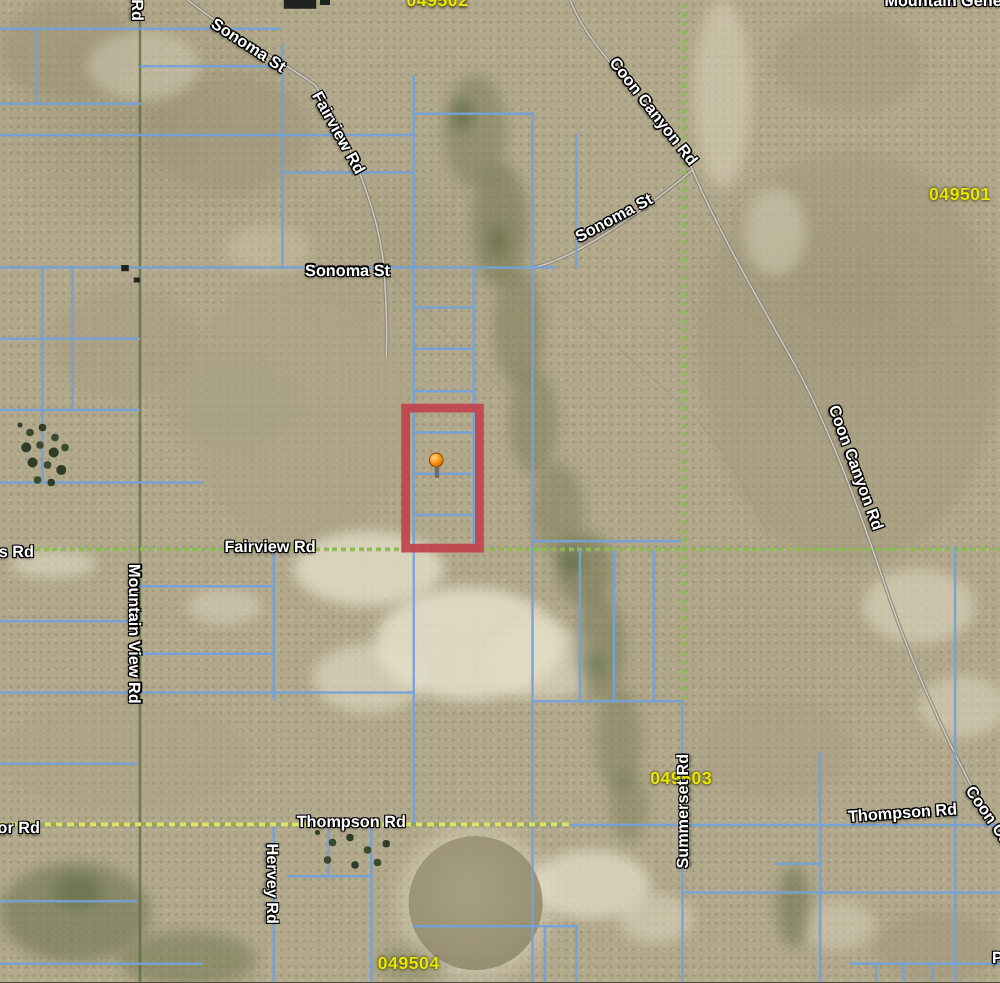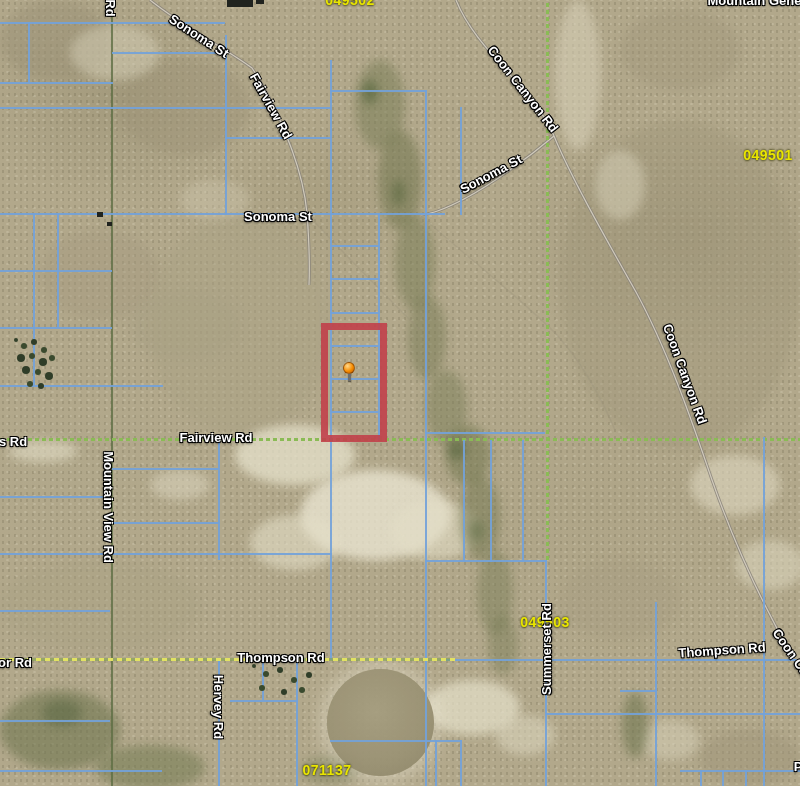--- a/index.html
+++ b/index.html
@@ -192,21 +192,21 @@
   <div class="bld" style="left:97px;top:212px;width:6px;height:5px;"></div>
   <div class="bld" style="left:107px;top:222px;width:5px;height:4px;"></div>
   <div class="dots" id="trees-a"></div>
   <div class="dots" id="trees-b"></div>
 
 
   <div id="overlay-labels">
       <span class="lbl parcel" style="left: 350px; top: 0px; transform: translate(-50%, -50%) rotate(0deg);">049502</span>
       <span class="lbl parcel" style="left: 768px; top: 155px; transform: translate(-50%, -50%) rotate(0deg);">049501</span>
       <span class="lbl parcel" style="left: 545px; top: 622px; transform: translate(-50%, -50%) rotate(0deg);">049503</span>
-      <span class="lbl parcel" style="left: 327px; top: 770px; transform: translate(-50%, -50%) rotate(0deg);">071137</span>
+      <span class="lbl parcel" style="left: 327px; top: 770px; transform: translate(-50%, -50%) rotate(0deg);">049504</span>
       <span class="lbl road" style="left: 199px; top: 36px; transform: translate(-50%, -50%) rotate(33deg);">Sonoma St</span>
       <span class="lbl road" style="left: 271px; top: 106px; transform: translate(-50%, -50%) rotate(61deg);">Fairview Rd</span>
       <span class="lbl road" style="left: 523px; top: 89px; transform: translate(-50%, -50%) rotate(52deg);">Coon Canyon Rd</span>
       <span class="lbl road" style="left: 491px; top: 174px; transform: translate(-50%, -50%) rotate(-28deg);">Sonoma St</span>
       <span class="lbl road" style="left: 278px; top: 216px; transform: translate(-50%, -50%) rotate(0deg);">Sonoma St</span>
       <span class="lbl road" style="left: 216px; top: 437px; transform: translate(-50%, -50%) rotate(0deg);">Fairview Rd</span>
       <span class="lbl road" style="left: 108px; top: 507px; transform: translate(-50%, -50%) rotate(90deg);">Mountain View Rd</span>
       <span class="lbl road" style="left: 685px; top: 374px; transform: translate(-50%, -50%) rotate(70deg);">Coon Canyon Rd</span>
       <span class="lbl road" style="left: 546px; top: 649px; transform: translate(-50%, -50%) rotate(-90deg);">Summerset Rd</span>
       <span class="lbl road" style="left: 281px; top: 657px; transform: translate(-50%, -50%) rotate(0deg);">Thompson Rd</span>

